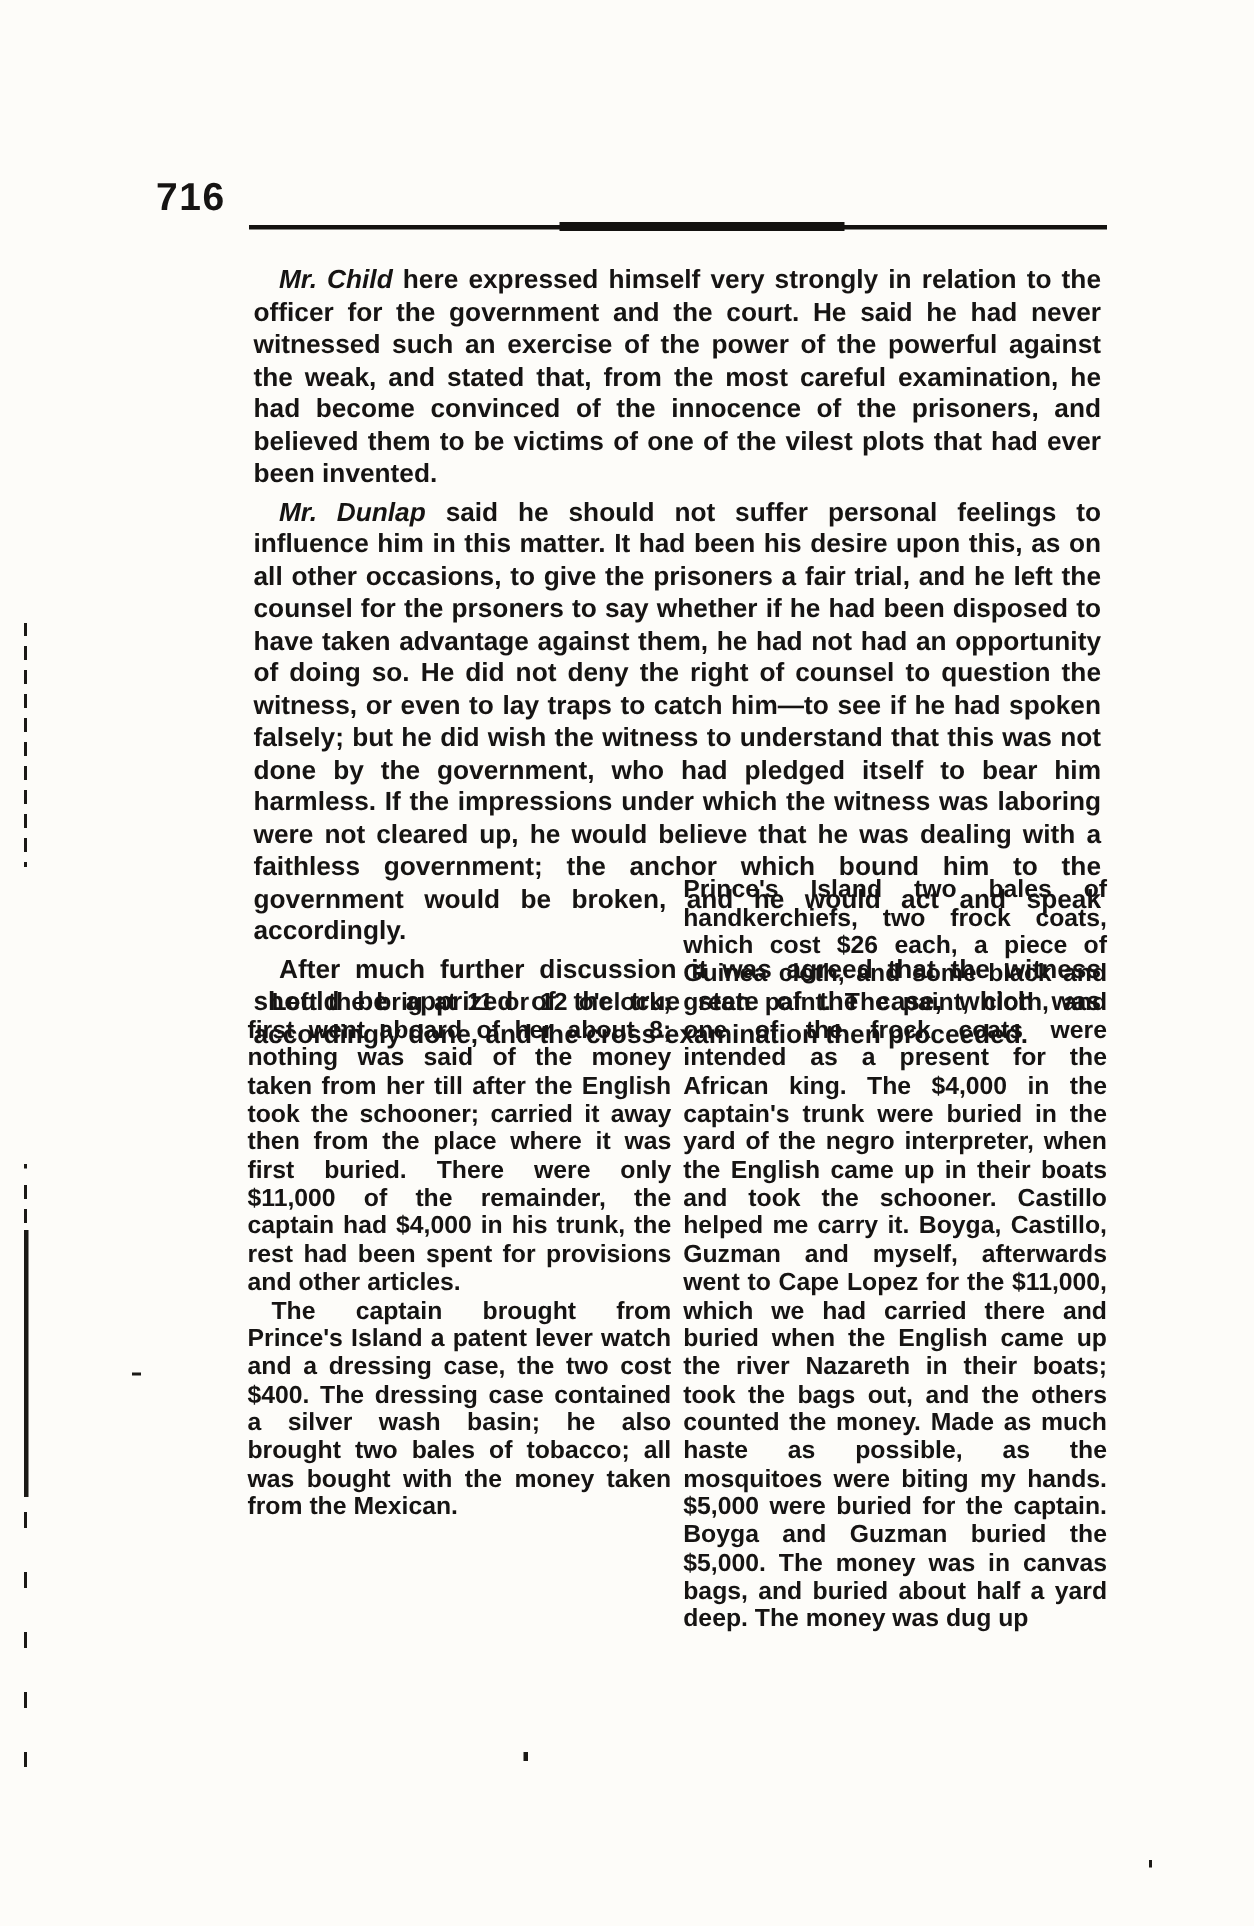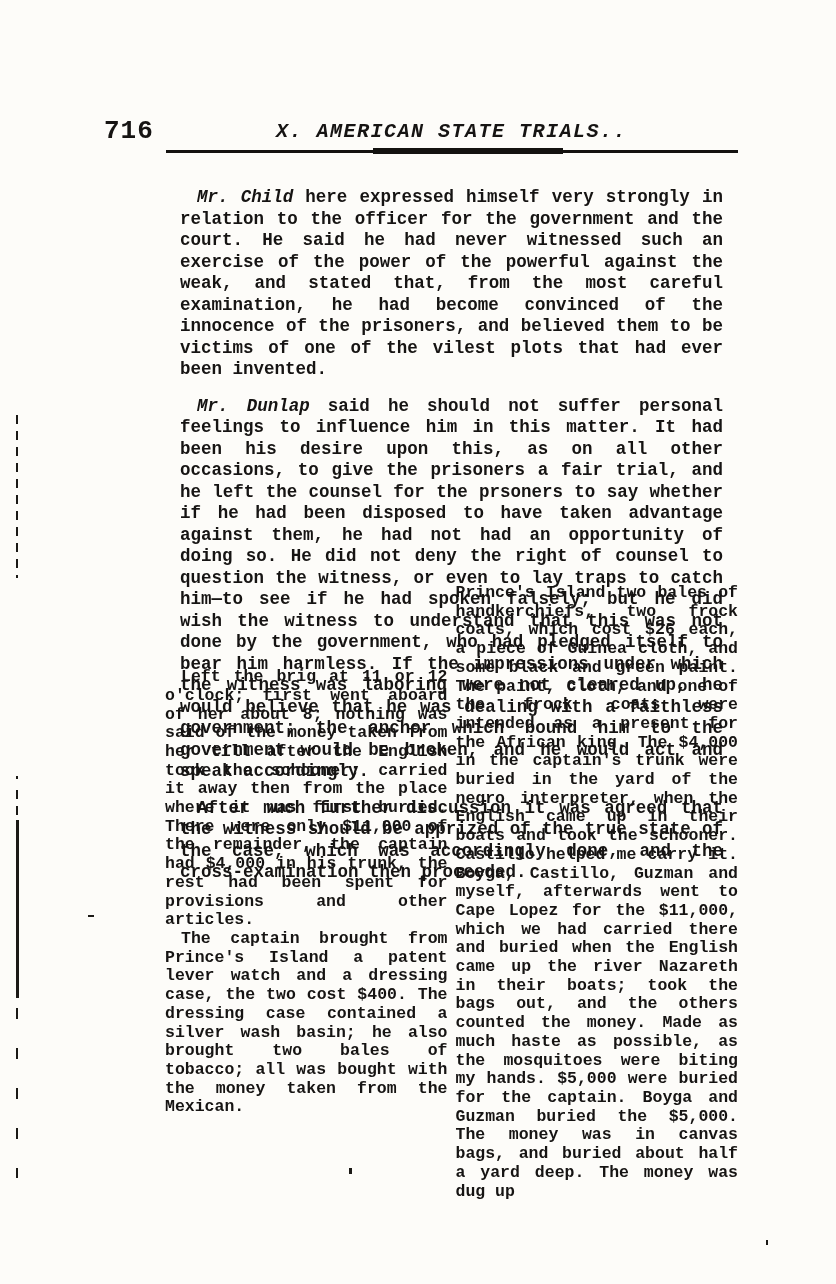--- a/index.html
+++ b/index.html
@@ -4,21 +4,21 @@
 <style>
   html, body { margin: 0; padding: 0; }
   body { background: #e8e6e0; }
   .page {
     position: relative;
     width: 836px;
     height: 1284px;
     margin: 0 auto;
     background: #fdfcf9;
     color: #161413;
-    font-family: Liberation Mono, monospace;
+    font-family: Liberation Sans, sans-serif;
     overflow: hidden;
   }
   
   .page-number {
     position: absolute;
     left: 104px;
     top: 116px;
     font-size: 26px;
     font-weight: 700;
     letter-spacing: 1px;
@@ -55,21 +55,21 @@
   .main-text {
     position: absolute;
     left: 165px;
     top: 172px;
     width: 573px;
     font-size: 17.5px;
     line-height: 21.5px;
     font-weight: 700;
     text-align: justify;
   }
-  .main-text p { margin: 15px; text-indent: 17px; }
+  .main-text p { margin: 4px; text-indent: 17px; }
   .lead { font-style: italic; }
   
   .columns {
     position: absolute;
     left: 165px;
     top: 584px;
     width: 573px;
     display: flex;
     gap: 8px;
     align-items: center;
@@ -95,21 +95,20 @@
     background: repeating-linear-gradient(180deg,
       #1b1916 0px, #1b1916 11px, transparent 11px, transparent 40px);
   }
 </style>
 </head>
 <body>
 
 <div class="page">
 
   <div class="page-number">716</div>
-  <div class="running-head">X.  AMERICAN STATE TRIALS..</div>
   <div class="rule"></div>
   <div class="rule-heavy"></div>
 
   <section class="main-text">
     <p><span class="lead">Mr. Child</span><span> here expressed himself very strongly in relation to the officer for the government and the court.  He said he had never witnessed such an exercise of the power of the powerful against the weak, and stated that, from the most careful examination, he had become convinced of the innocence of the prisoners, and believed them to be victims of one of the vilest plots that had ever been invented.</span></p>
     <p><span class="lead">Mr. Dunlap</span><span> said he should not suffer personal feelings to influence him in this matter. It had been his desire upon this, as on all other occasions, to give the prisoners a fair trial, and he left the counsel for the prsoners to say whether if he had been disposed to have taken advantage against them, he had not had an opportunity of doing so. He did not deny the right of counsel to question the witness, or even to lay traps to catch him—to see if he had spoken falsely; but he did wish the witness to understand that this was not done by the government, who had pledged itself to bear him harmless.  If the impressions under which the witness was laboring were not cleared up, he would believe that he was dealing with a faithless government; the anchor which bound him to the government would be broken, and he would act and speak accordingly.</span></p>
     <p><span>After much further discussion it was agreed that the witness should be apprized of the true state of the case, which was accordingly done, and the cross-examination then proceeded.</span></p>
   </section>
 
   <section class="columns">

